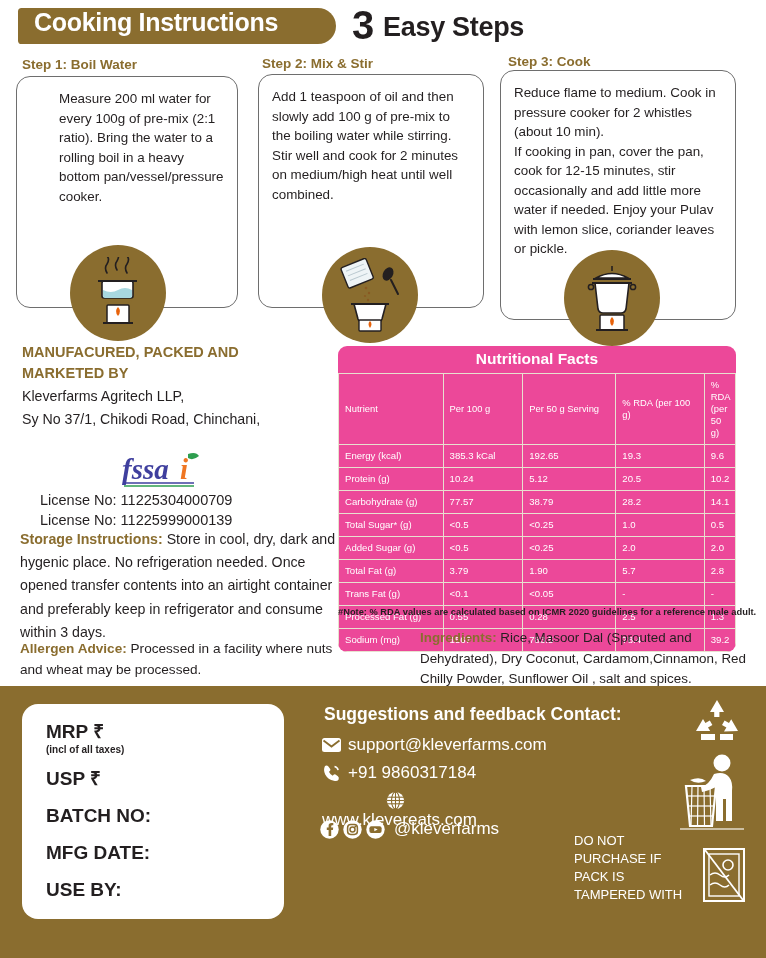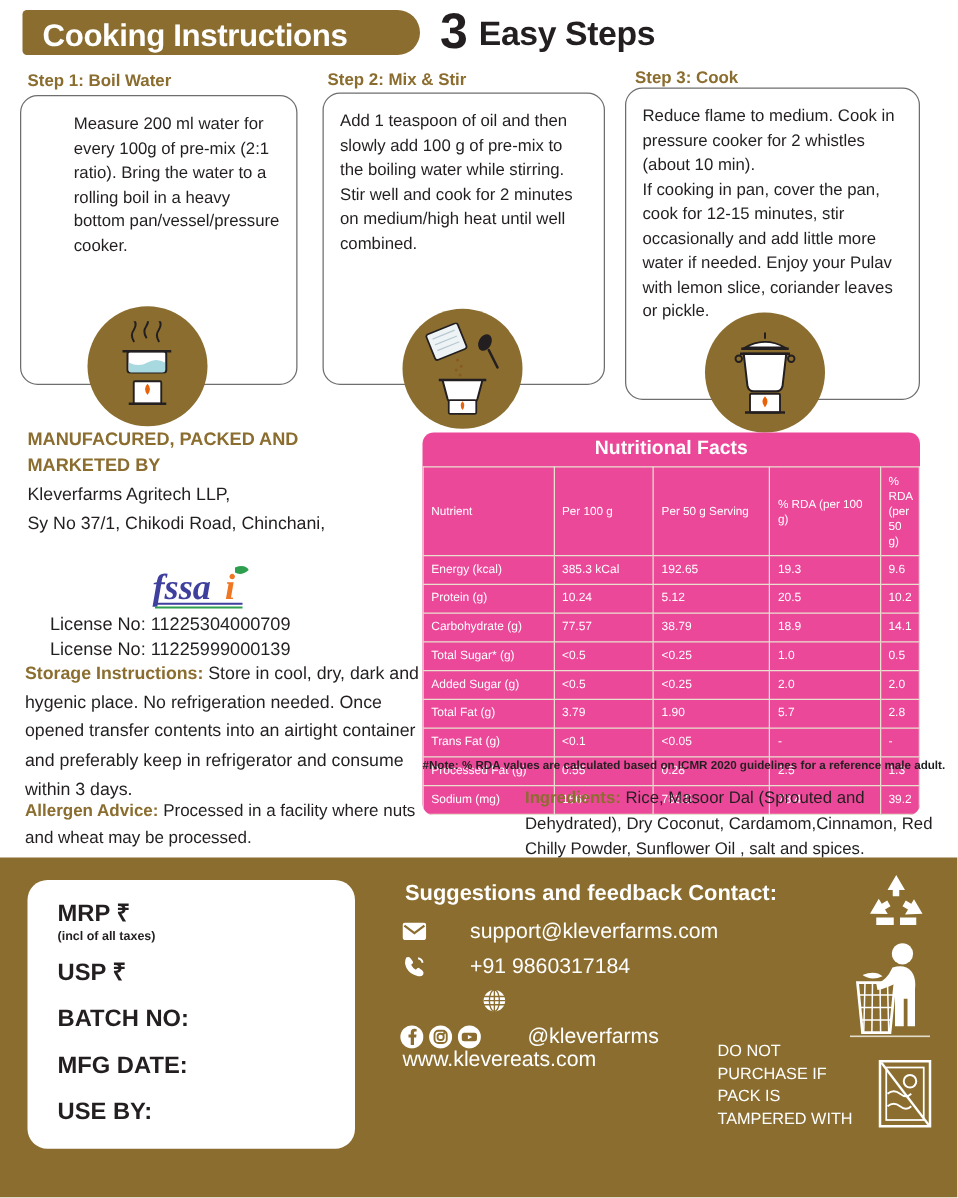--- a/index.html
+++ b/index.html
@@ -13,21 +13,21 @@
   }
   .page{position:relative;width:766px;height:958px;}
 
   
   .header{position:absolute;left:0;top:4px;width:766px;height:44px;}
   .title-pill{
     position:absolute;left:18px;top:4px;
     height:36px;width:318px;
     background:#8a6d2f;
     border-radius:4px 20px 20px 4px;
-    display:flex;align-items:flex-end;
+    display:flex;align-items:flex-start;
     box-sizing:border-box;padding-left:16px;
   }
   .title-pill span{
     color:#ffffff;font-size:25px;font-weight:bold;letter-spacing:-.3px;
     white-space:nowrap;
   }
   .three{
     position:absolute;left:352px;top:-2px;
     font-size:40px;font-weight:bold;color:#231f20;line-height:46px;
   }
@@ -134,21 +134,21 @@
   .mrp-sub{
     font-size:10px;font-weight:bold;color:#231f20;
     margin-top:-15px;margin-bottom:14px;
   }
   .contact-title{
     position:absolute;left:324px;top:704px;
     font-size:17.5px;font-weight:bold;color:#ffffff;white-space:nowrap;
   }
   .crow{
     position:absolute;left:322px;display:flex;align-items:center;
-    color:#ffffff;font-size:17px;font-weight:500;white-space:nowrap;gap:28px;
+    color:#ffffff;font-size:17px;font-weight:500;white-space:nowrap;
   }
   .crow .ic{width:26px;display:flex;align-items:center;justify-content:flex-start;}
   .soc{display:flex;align-items:center;gap:4px;margin-right:9px;}
   .dnp{
     position:absolute;left:574px;top:832px;width:120px;
     font-size:13px;line-height:18px;color:#ffffff;font-weight:500;
   }
   .rec{position:absolute;left:692px;top:698px;}
   .bin{position:absolute;left:680px;top:752px;}
   .tamp{position:absolute;left:700px;top:845px;}
@@ -289,21 +289,21 @@
           <td class="c0">Protein (g)</td>
           <td class="c1">10.24</td>
           <td class="c2">5.12</td>
           <td class="c3">20.5</td>
           <td>10.2</td>
         </tr>
         <tr>
           <td class="c0">Carbohydrate (g)</td>
           <td class="c1">77.57</td>
           <td class="c2">38.79</td>
-          <td class="c3">18.9</td>
+          <td class="c3">28.2</td>
           <td>14.1</td>
         </tr>
         <tr>
           <td class="c0">Total Sugar* (g)</td>
           <td class="c1">&lt;0.5</td>
           <td class="c2">&lt;0.25</td>
           <td class="c3">1.0</td>
           <td>0.5</td>
         </tr>
         <tr>

